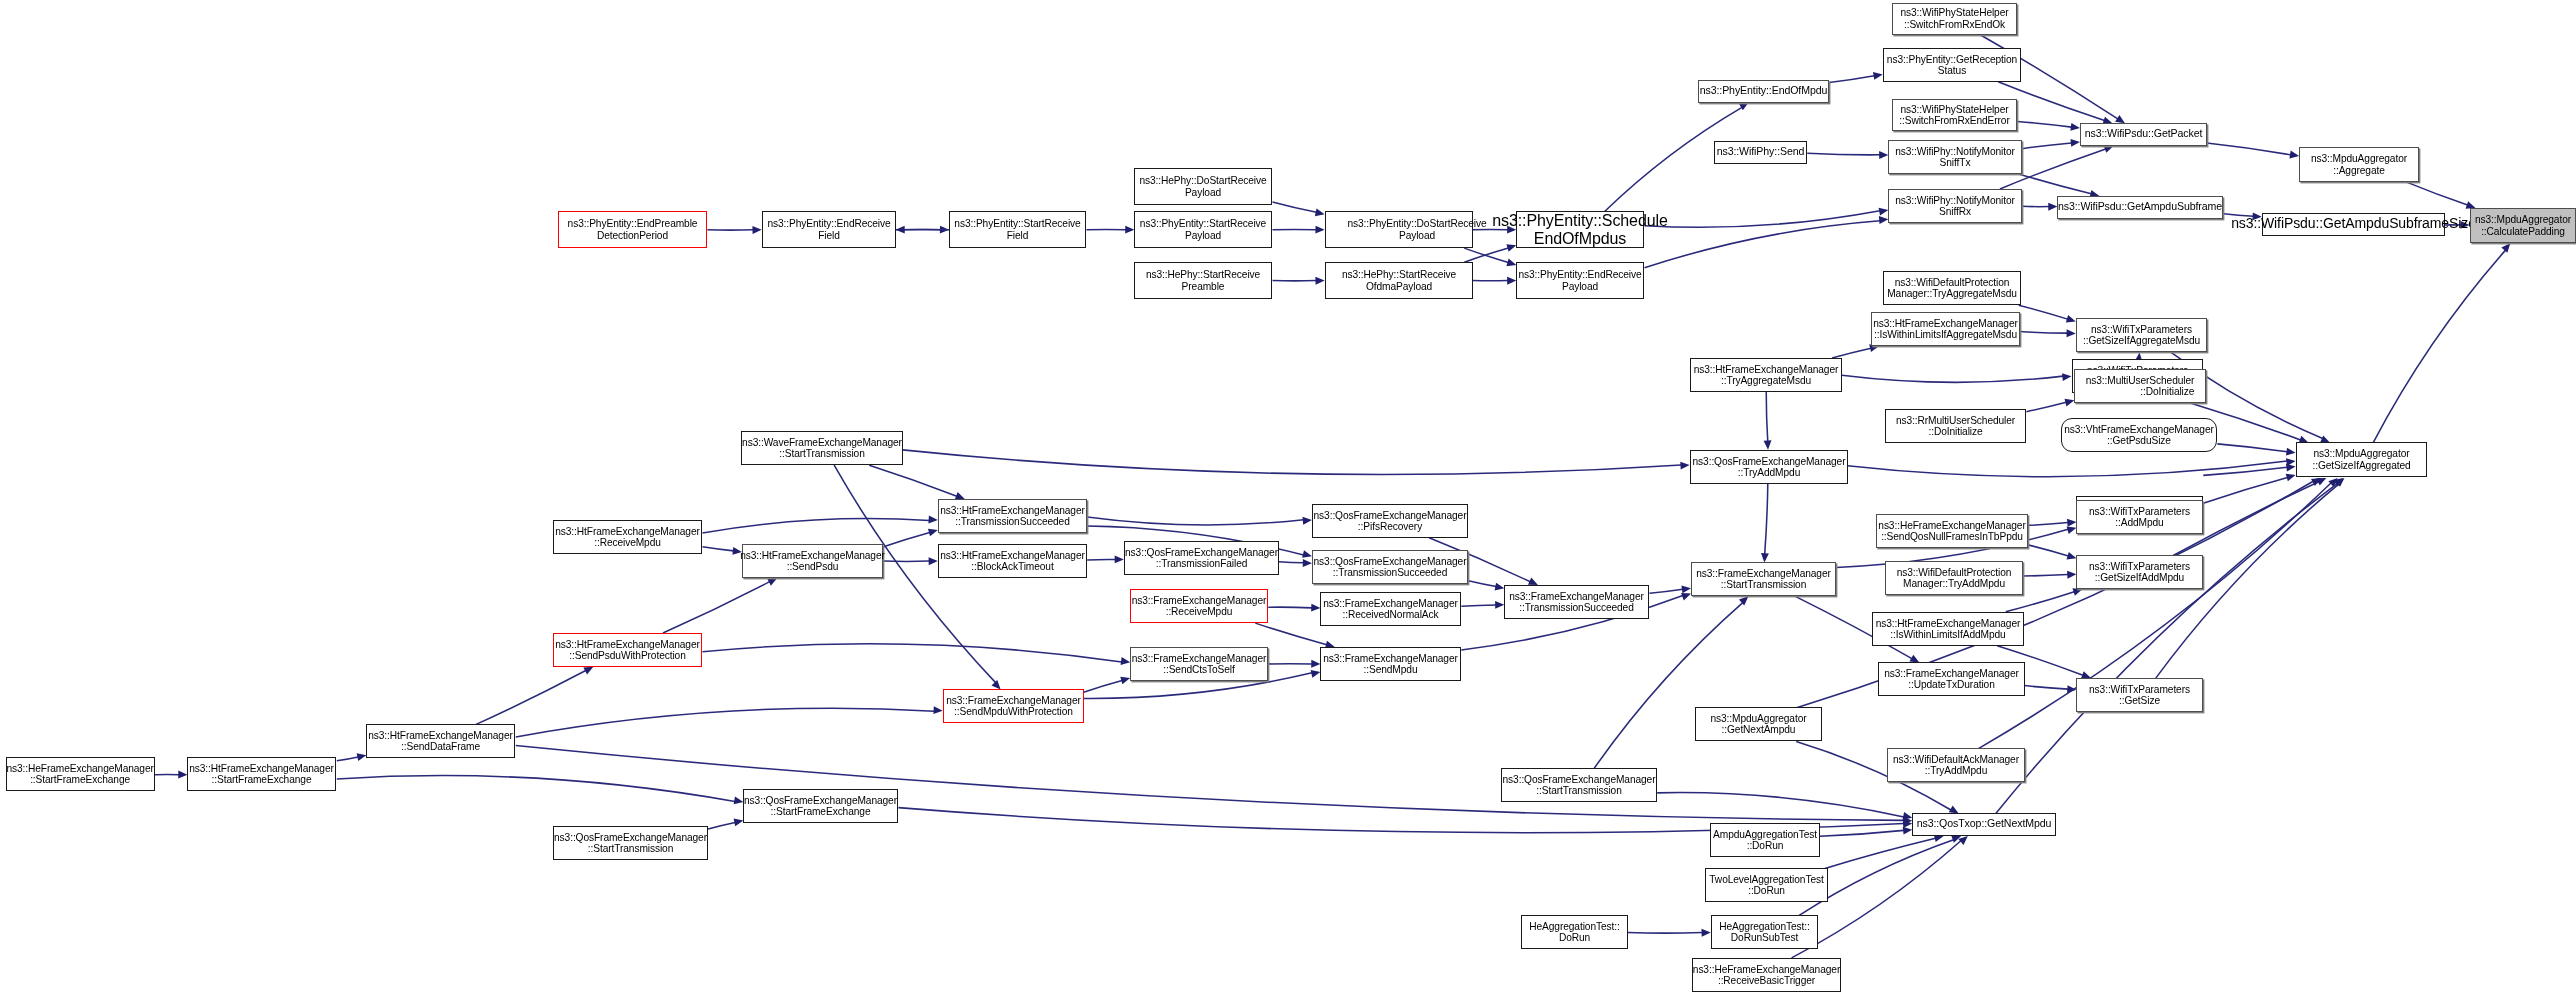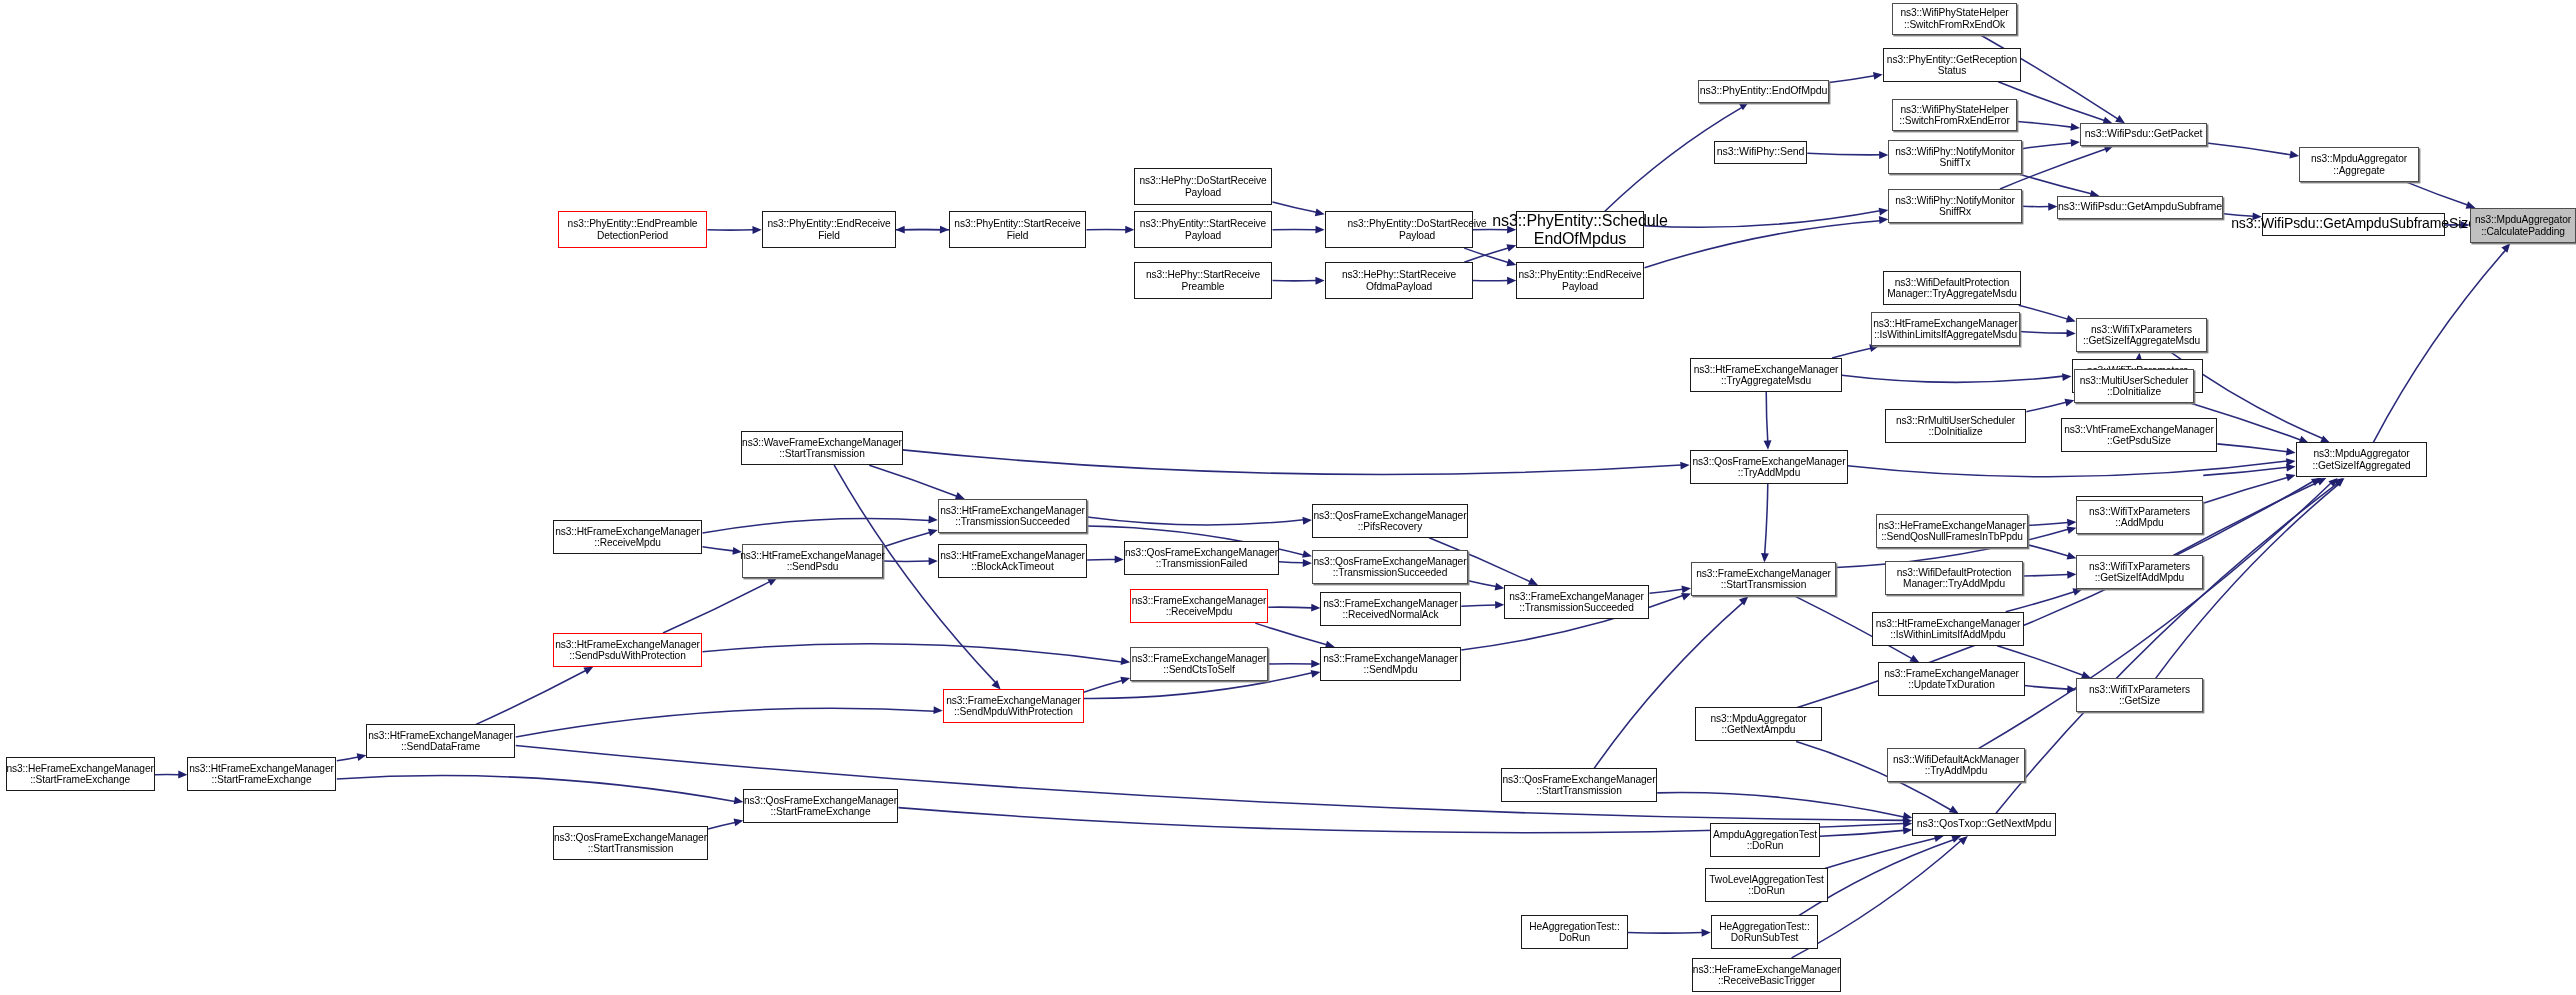--- a/index.html
+++ b/index.html
@@ -256,25 +256,25 @@
       <div class="node plain" style="left: 1883px; top: 271px; width: 138px; height: 34px; font-size: 10.2px;">ns3::WifiDefaultProtection
 Manager::TryAggregateMsdu</div>
       <div class="node shadow" style="left: 1871px; top: 312px; width: 149px; height: 34px; font-size: 10.2px;">ns3::HtFrameExchangeManager
 ::IsWithinLimitsIfAggregateMsdu</div>
       <div class="node plain" style="left: 1690px; top: 358px; width: 152px; height: 34px; font-size: 10.2px;">ns3::HtFrameExchangeManager
 ::TryAggregateMsdu</div>
       <div class="node shadow" style="left: 2076px; top: 318px; width: 131px; height: 34px; font-size: 10.2px;">ns3::WifiTxParameters
 ::GetSizeIfAggregateMsdu</div>
       <div class="node plain" style="left: 2072px; top: 359px; width: 131px; height: 34px; font-size: 10.2px;">ns3::WifiTxParameters
 ::AggregateMsdu</div>
-      <div class="node shadow" style="left: 2074px; top: 369px; width: 120px; height: 34px; font-size: 10.2px;">ns3::MultiUserScheduler
+      <div class="node shadow" style="left: 2074px; top: 369px; width: 132px; height: 34px; font-size: 10.2px; text-align: right;">ns3::MultiUserScheduler
 ::DoInitialize</div>
       <div class="node plain" style="left: 1885px; top: 409px; width: 141px; height: 34px; font-size: 10.2px;">ns3::RrMultiUserScheduler
 ::DoInitialize</div>
-      <div class="node plain" style="left: 2061px; top: 418px; width: 156px; height: 34px; font-size: 10.2px;">ns3::VhtFrameExchangeManager
+      <div class="node plain" style="left: 2061px; top: 418px; width: 156px; height: 34px; font-size: 10.2px; border-radius: 11px;">ns3::VhtFrameExchangeManager
 ::GetPsduSize</div>
       <div class="node plain" style="left: 2076px; top: 496px; width: 127px; height: 22.5px; font-size: 10.6px;">ns3::WifiPsdu::WifiPsdu</div>
       <div class="node plain" style="left: 2296px; top: 442px; width: 131px; height: 35px; font-size: 10.2px;">ns3::MpduAggregator
 ::GetSizeIfAggregated</div>
       <div class="node plain" style="left: 1690px; top: 450px; width: 158px; height: 34px; font-size: 10.2px;">ns3::QosFrameExchangeManager
 ::TryAddMpdu</div>
       <div class="node shadow" style="left: 2076px; top: 500px; width: 127px; height: 34px; font-size: 10.2px;">ns3::WifiTxParameters
 ::AddMpdu</div>
       <div class="node shadow" style="left: 1876px; top: 514px; width: 152px; height: 34px; font-size: 10.2px;">ns3::HeFrameExchangeManager
 ::SendQosNullFramesInTbPpdu</div>

